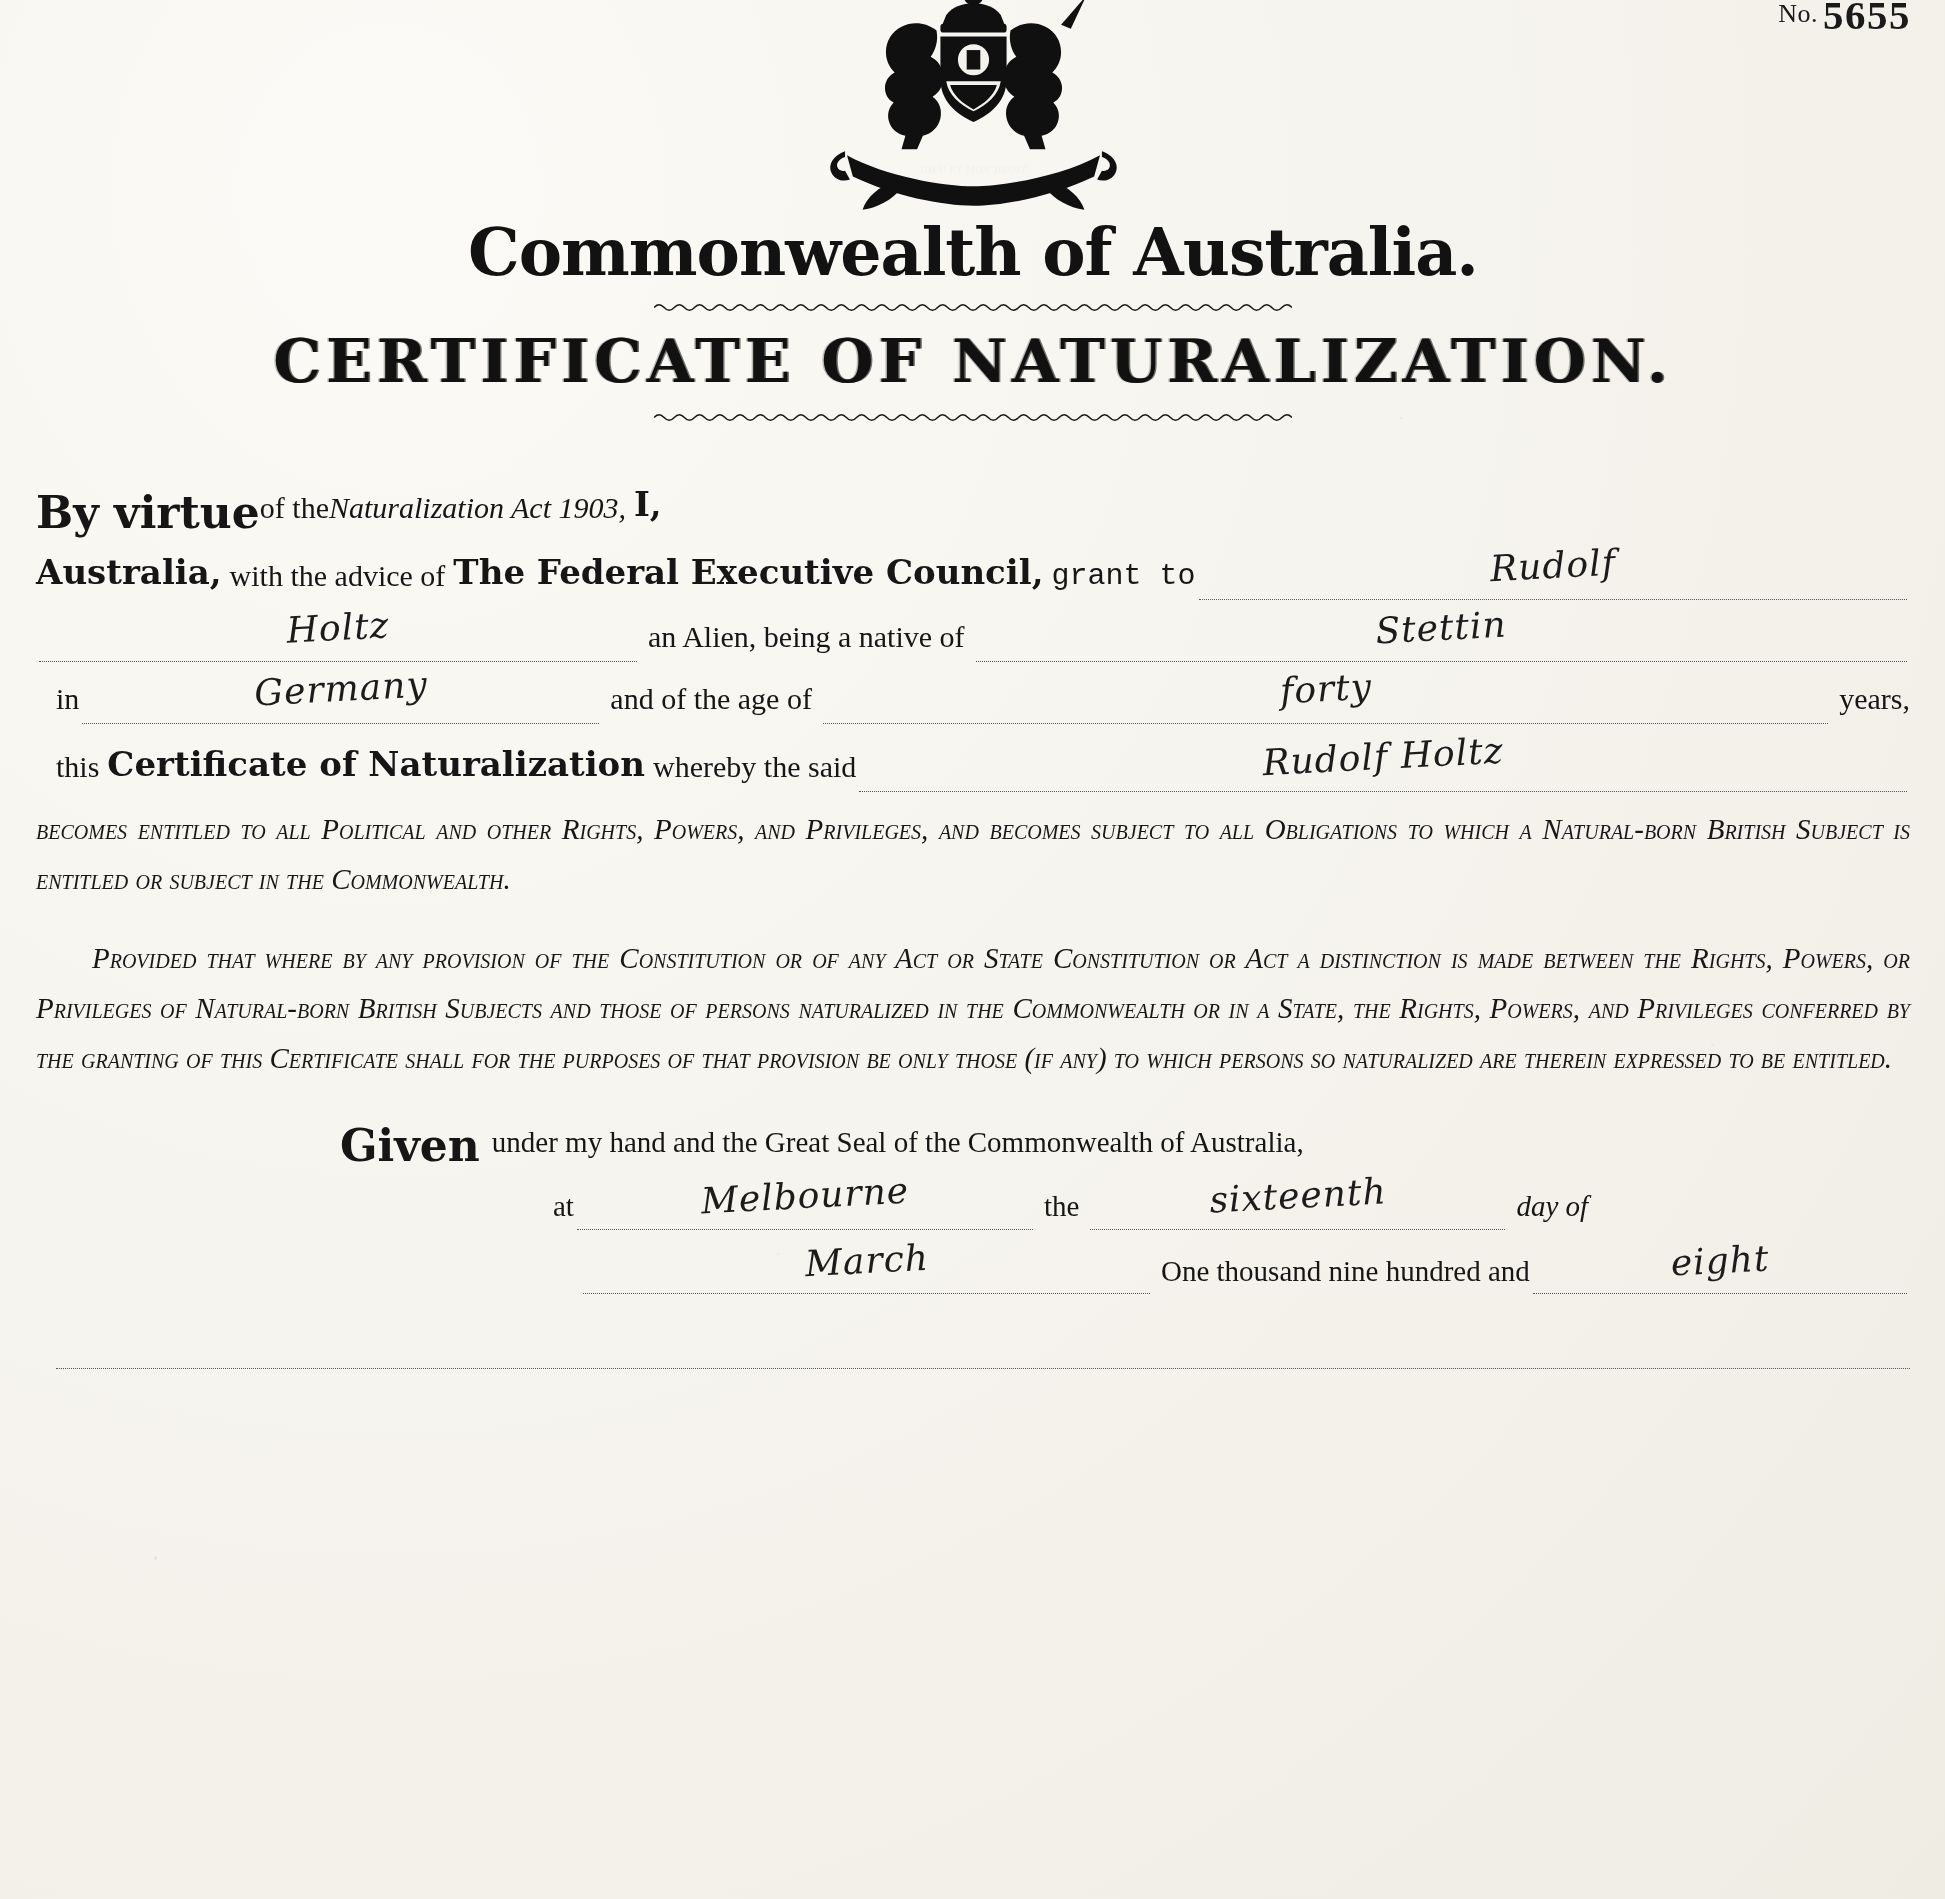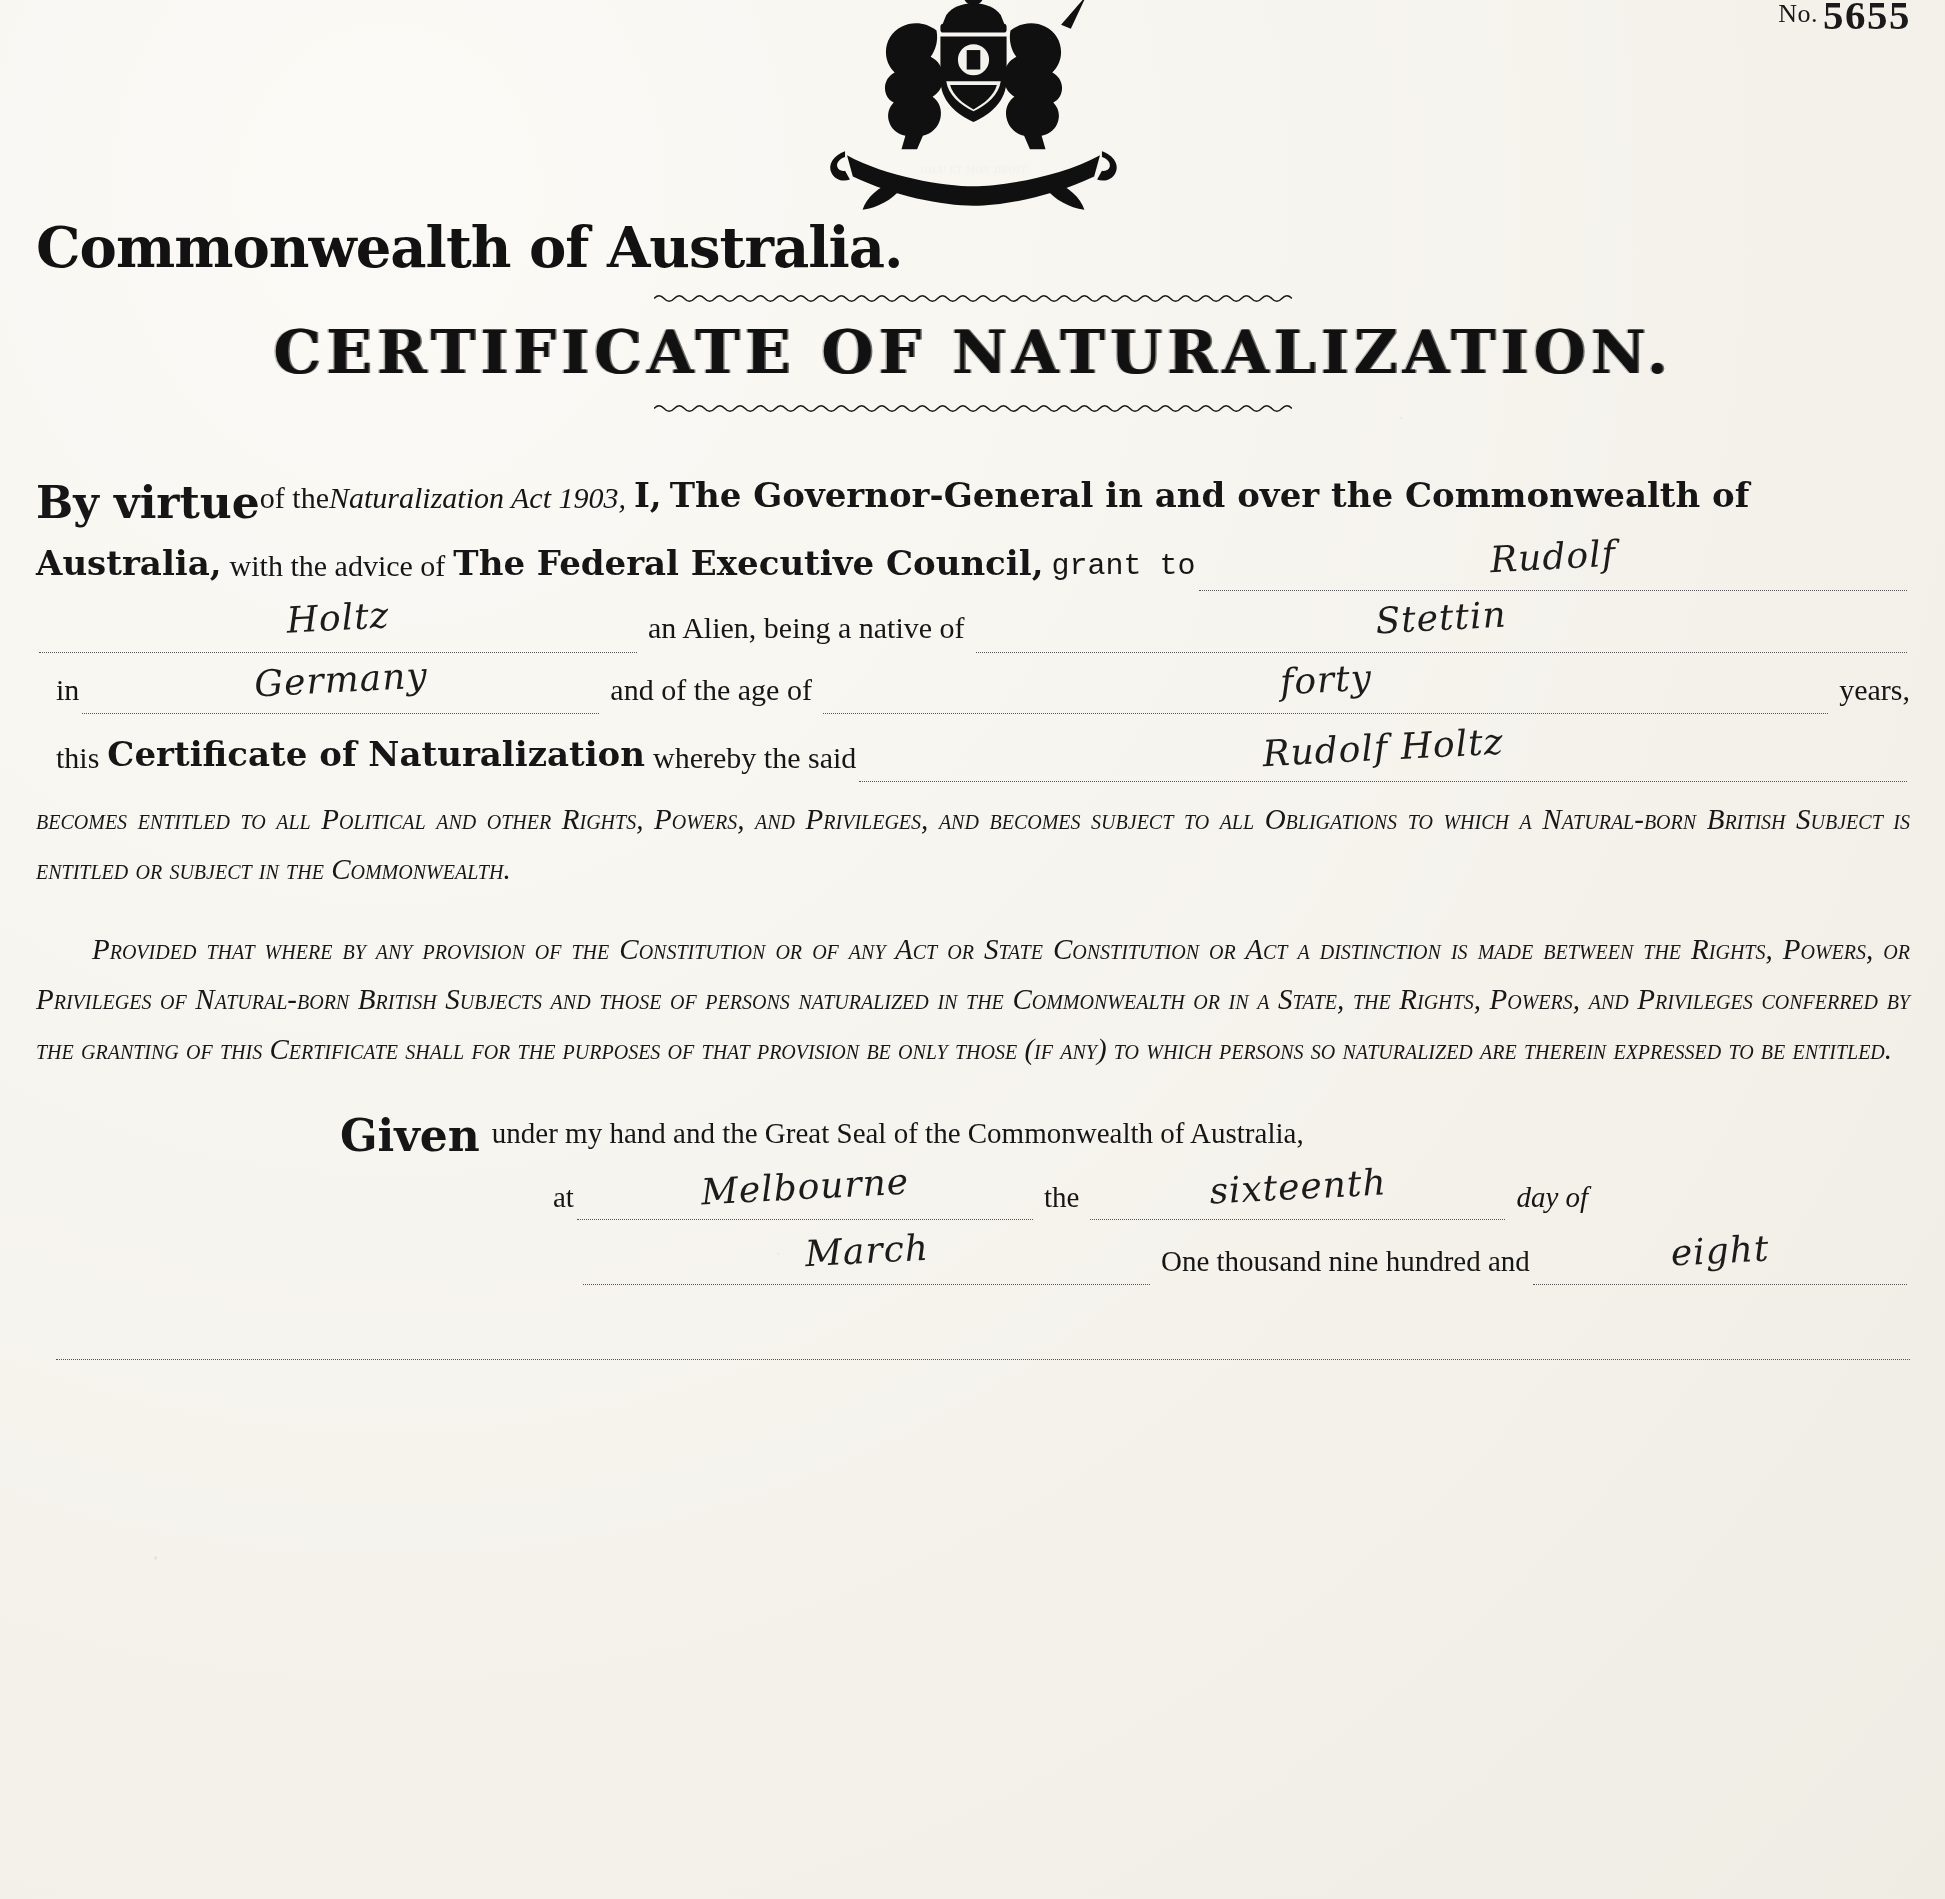--- a/index.html
+++ b/index.html
@@ -64,24 +64,24 @@
     padding-top: 0px;
   }
   .crest {
     width: 507px;
     height: 253px;
     margin-top: -20px;
   }
 
   
   .commonwealth {
-    text-align: left;
-    font-family: "DejaVu Serif", serif;
-    font-weight: 700;
-    font-size: 56px;
+    text-align: center;
+    font-family: "DejaVu Serif", serif;
+    font-weight: 700;
+    font-size: 65px;
     line-height: 1.05;
     letter-spacing: -1px;
     margin-top: -15px;
     color: #121212;
     font-feature-settings: "liga" 0;
   }
   .gothic {
     font-family: "DejaVu Serif", serif;
     font-weight: 700;
     font-style: normal;
@@ -263,21 +263,20 @@
       <path d="M0 17 q 10 -11 20 0 t 20 0 t 20 0 t 20 0 t 20 0 t 20 0 t 20 0 t 20 0 t 20 0 t 20 0 t 20 0 t 20 0 t 20 0 t 20 0 t 20 0 t 20 0 t 20 0 t 20 0 t 20 0 t 20 0 t 20 0 t 20 0 t 20 0 t 20 0 t 20 0 t 20 0 t 20 0 t 20 0 t 20 0 t 20 0 t 20 0 t 20 0 t 20 0 t 20 0 t 20 0 t 20 0 t 20 0 t 20 0 t 20 0 t 20 0 t 20 0 t 20 0 t 20 0 t 20 0 t 20 0 t 20 0 t 20 0 t 20 0 t 20 0 t 20 0 t 20 0 t 20 0 t 20 0 t 20 0 t 20 0 t 20 0 t 20 0 t 20 0 t 20 0 t 20 0 t 20 0 t 20 0 t 20 0" fill="none" stroke="#1a1a1a" stroke-width="3"></path>
     </svg>
 
     <div class="body-block">
 
       <div class="line">
         <span class="txt bl-big">By virtue</span>
         <span class="txt" style="margin:0 0;">of the</span>
         <span class="txt italic">Naturalization Act 1903,</span>
         <span class="txt blackletter" style="margin:0 8px;">I,</span>
-        <span class="txt blackletter">The Governor-General in and over the Commonwealth of</span>
       </div>
 
       <div class="line">
         <span class="txt blackletter">Australia,</span>
         <span class="txt" style="margin:0 8px;">with the advice of</span>
         <span class="txt blackletter">The Federal Executive Council,</span>
         <span class="txt" style="margin-left:8px;font-family:Liberation Mono, monospace;">grant to</span>
         <span class="fill">
           <span class="hand">Rudolf</span>
         </span>

